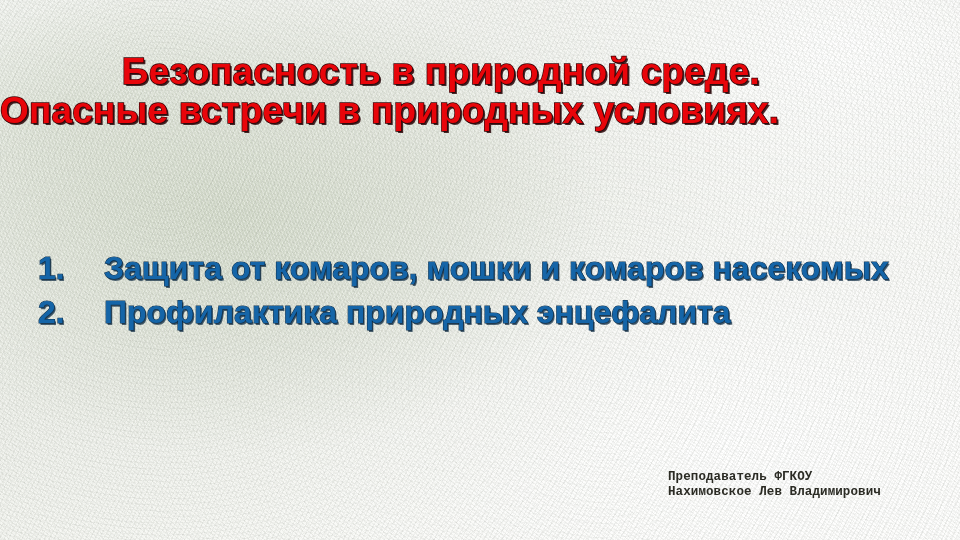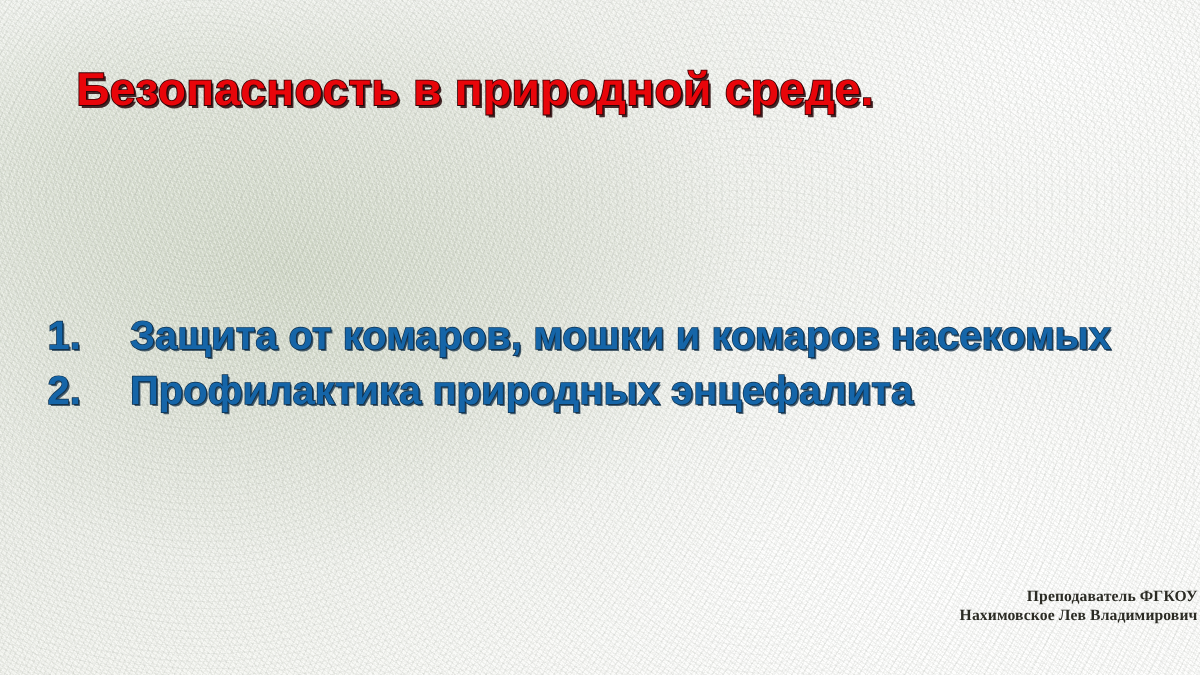--- a/index.html
+++ b/index.html
@@ -53,21 +53,21 @@
   .layer {
     position: absolute;
     z-index: 3;
   }
 
   
   #title-block {
     top: 52px;
     left: 0;
     width: 760px;
-    text-align: center;
+    text-align: right;
     line-height: 1.06;
   }
 
   .title-line {
     display: block;
     font-family: "Liberation Sans", sans-serif;
     font-weight: bold;
     font-size: 37px;
     letter-spacing: 0.2px;
     color: #e8050a;
@@ -118,37 +118,37 @@
   
   #footer-block {
     left: 668px;
     top: 470px;
     width: 290px;
     text-align: left;
   }
 
   .footer-line {
     display: block;
-    font-family: Liberation Serif, serif;
+    font-family: Liberation Mono, monospace;
     font-weight: bold;
     font-size: 12.5px;
     line-height: 1.22;
     color: #2b2b24;
     letter-spacing: 0.1px;
     white-space: nowrap;
-    text-align: right;
   }
 </style>
 </head>
 <body>
 
 <div id="slide">
 
   <div id="title-block" class="layer">
     <span class="title-line">Безопасность в природной среде.</span>
+    <span class="title-line">Опасные встречи в природных условиях.</span>
   </div>
 
   <div id="list-block" class="layer">
 
     <div class="list-item">
       <span class="item-number">1.</span>
       <span class="item-text">Защита от комаров, мошки и комаров насекомых</span>
     </div>
 
     <div class="list-item">

